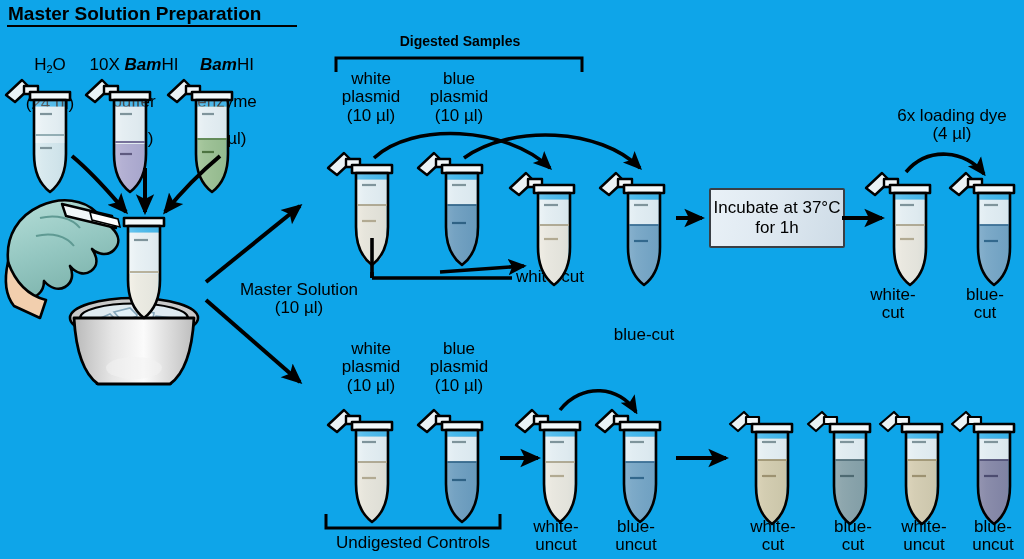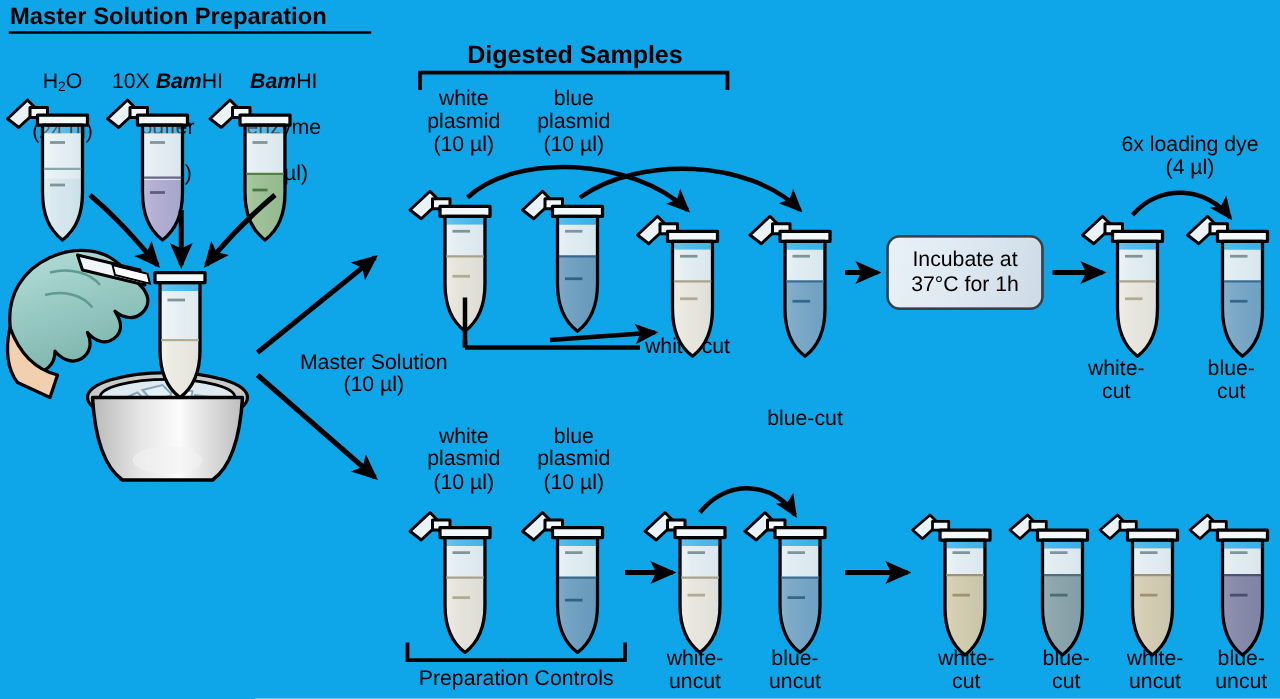--- a/index.html
+++ b/index.html
@@ -35,23 +35,23 @@
     <span>buffer</span><br>
     <span>(3 µl)</span>
   </div>
 
   <div class="lbl" style="left:178px;top:38px;width:98px;">
     <span><span class="ital">Bam</span><span>HI</span></span><br>
     <span>enzyme</span><br>
     <span>(3 µl)</span>
   </div>
 
-  <div class="lbl b" style="left:340px;top:34px;width:240px;font-size:20px;">Digested Samples</div>
-
-  <div class="lbl" style="left:316px;top:534px;width:194px;">Preparation Controls</div>
+  <div class="lbl b" style="left:340px;top:34px;width:240px;font-size:14px;">Digested Samples</div>
+
+  <div class="lbl" style="left:316px;top:534px;width:194px;">Undigested Controls</div>
 
   <div class="lbl" style="left:328px;top:70px;width:86px;">white
 plasmid
 (10 µl)</div>
   <div class="lbl" style="left:416px;top:70px;width:86px;">blue
 plasmid
 (10 µl)</div>
 
   <div class="lbl" style="left:500px;top:268px;width:100px;">white-cut</div>
   <div class="lbl" style="left:600px;top:286px;width:88px;margin-top:40px;">blue-cut</div>
@@ -84,21 +84,21 @@
 
   <div class="lbl" style="left:736px;top:518px;width:74px;">white-
 cut</div>
   <div class="lbl" style="left:818px;top:518px;width:70px;">blue-
 cut</div>
   <div class="lbl" style="left:884px;top:518px;width:80px;">white-
 uncut</div>
   <div class="lbl" style="left:962px;top:518px;width:62px;">blue-
 uncut</div>
 
-  <div class="incbox" style="left:709px;top:188px;width:126px;height:60px;border-radius:11px;">Incubate at
+  <div class="incbox" style="left:709px;top:188px;width:136px;height:60px;">Incubate at
 37°C for 1h</div>
 
   <svg class="ov" viewBox="0 0 1024 559" xmlns="http://www.w3.org/2000/svg">
     <defs>
 
       <marker id="ah" viewBox="0 0 10 10" refX="8.5" refY="5" markerWidth="5.2" markerHeight="5.2" orient="auto-start-reverse">
         <path d="M0,0.6 L10,5 L0,9.4 L2.2,5 Z" fill="#000"></path>
       </marker>
       <marker id="ahs" viewBox="0 0 10 10" refX="8.5" refY="5" markerWidth="4.6" markerHeight="4.6" orient="auto-start-reverse">
         <path d="M0,0.6 L10,5 L0,9.4 L2.2,5 Z" fill="#000"></path>

